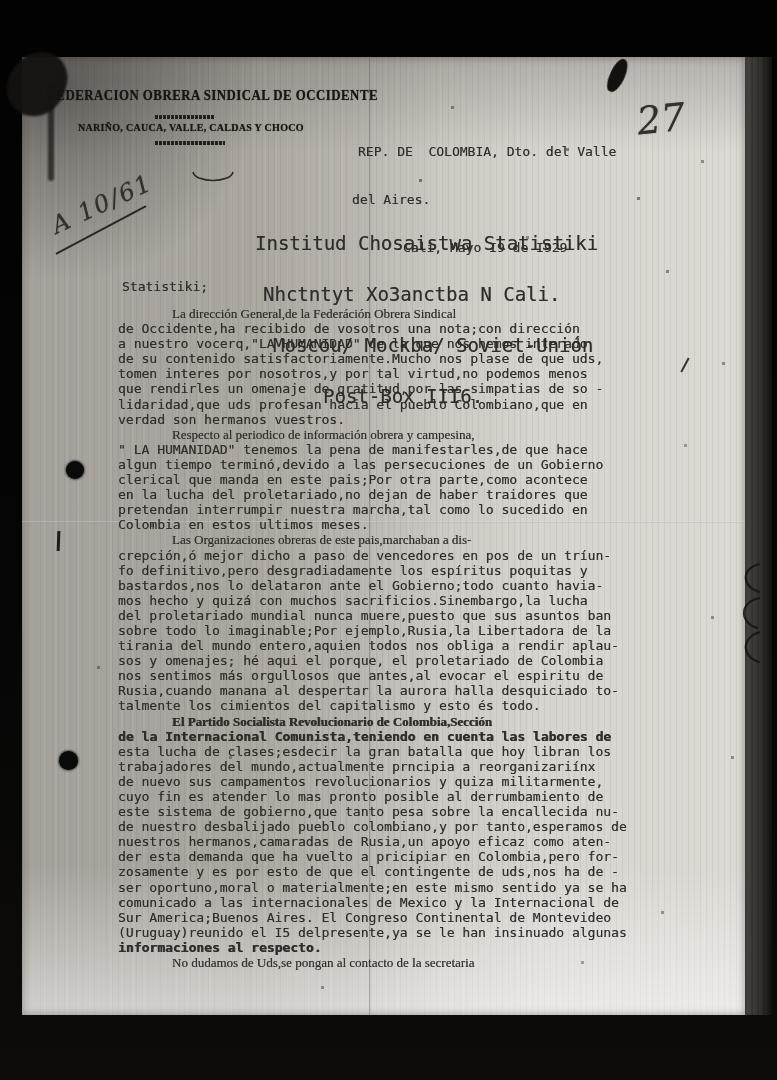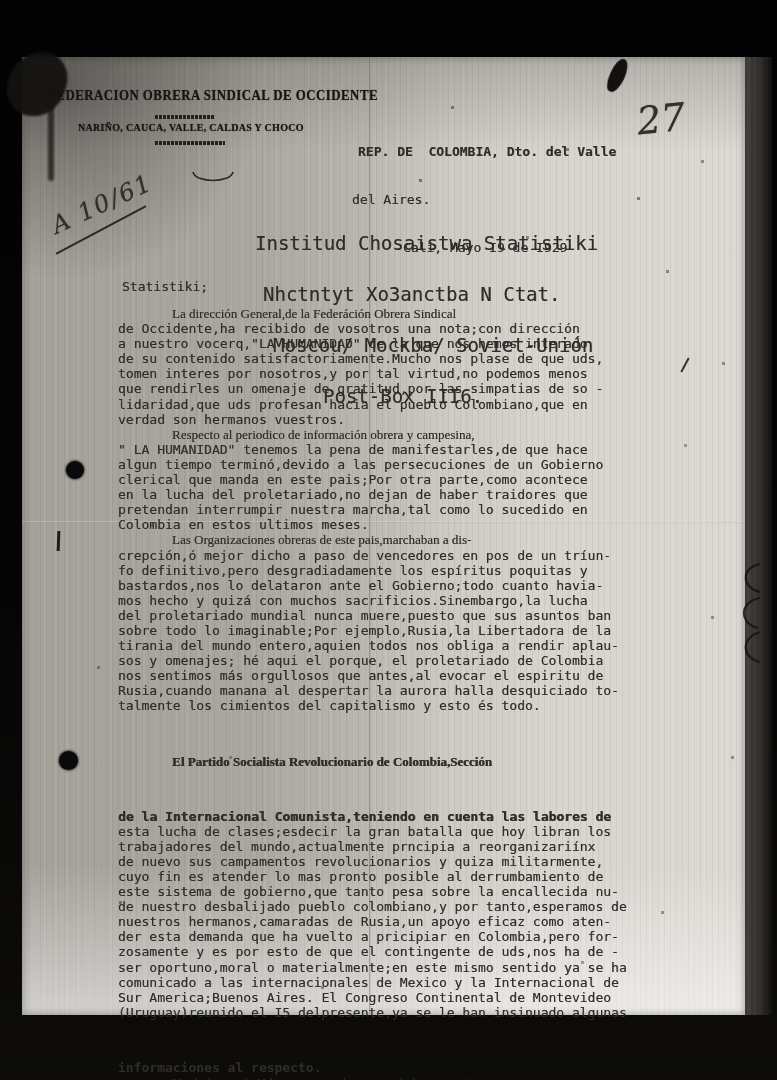--- a/index.html
+++ b/index.html
@@ -36,31 +36,31 @@
   .lh-org{left:26px;top:31px;font-size:14px;letter-spacing:.5px;transform:scaleX(.92);transform-origin:left;}
   .lh-reg{left:56px;top:65px;font-size:10px;letter-spacing:.3px;}
   .lh-sec{left:88px;top:90px;font-size:14px;letter-spacing:6px;}
   .rule{position:absolute;height:4px;background:repeating-linear-gradient(90deg,#23211e 0 3px,#8e8a84 3px 4px);}
   .rule1{left:133px;top:58px;width:60px;}
   .rule2{left:133px;top:84px;width:70px;}
   
   .typed{position:absolute;color:#2f2d2a;white-space:pre;font-size:13px;line-height:16px;
     text-shadow:.3px 0 0 rgba(25,23,20,.45);}
   .dateline{left:330px;top:55px;}
-  .dateline .d1{margin-left:6px;font-weight:bold;}
+  .dateline .d1{margin-left:6px;}
   .dateline .d3{margin-left:51px;}
   .recipient{left:233px;top:144px;font-size:19px;line-height:17px;}
   .recipient .r1{margin-left:8px;}
   .recipient .r2{margin-left:18px;}
   .recipient .r3{margin-left:68px;}
   .salutation{left:100px;top:222px;}
   .bodytext{left:96px;top:249px;width:600px;font-size:13px;line-height:15.1px;}
   .bodytext .line{white-space:pre;}
   .bodytext .indent{padding-left:54px;font-family:Liberation Serif, serif;}
-  .bodytext .bold{font-weight:bold;text-shadow:.6px 0 0 rgba(20,18,16,.7);margin-top:40px;}
+  .bodytext .bold{font-weight:bold;text-shadow:.6px 0 0 rgba(20,18,16,.7);}
   
   .hand{position:absolute;font-family:"DejaVu Serif",serif;font-style:italic;color:#332f2a;}
   .hand27{left:615px;top:40px;font-size:38px;transform:rotate(-6deg);text-shadow:0 0 1px rgba(40,36,30,.6);}
   .handnote{left:26px;top:133px;font-size:24px;letter-spacing:2px;transform:rotate(-25deg);
     text-shadow:0 0 1px rgba(40,36,30,.6);}
   .note-underline{position:absolute;left:28px;top:172px;width:102px;height:0;
     border-top:2.5px solid #2b2723;transform:rotate(-28deg);}
   .hole{position:absolute;border-radius:50%;background:#0a0a0a;box-shadow:0 0 2px 1px rgba(0,0,0,.55);}
   .hole1{left:44px;top:404px;width:18px;height:18px;}
   .hole2{left:37px;top:694px;width:19px;height:19px;}
@@ -105,21 +105,21 @@
       <div class="d2">del Aires.</div>
       <div class="d3">Cali, Mayo I9 de I929</div>
     </div>
 
     <div class="hand hand27">27</div>
     <div class="hand handnote">A 10/61</div>
     <div class="note-underline"></div>
 
     <div class="typed recipient">
       <div class="r0">Institud Chosaistwa Statistiki</div>
-      <div class="r1">Nhctntyt XoЗanctba N Ctat.</div>
+      <div class="r1">Nhctntyt XoЗanctba N Cali.</div>
       <div class="r2">Moscou/ Mockba/ Soviet-Unión</div>
       <div class="r3">Post-Box III6.</div>
     </div>
 
     <div class="typed salutation">Statistiki;</div>
 
     <div class="typed bodytext"><div class="line indent">La dirección General,de la Federáción Obrera Sindical</div><div class="line">de Occidente,ha recibido de vosotros una nota;con dirección</div><div class="line">a nuestro vocerq,"LA HUMANIDAD" de la que nos hemos interado</div><div class="line">de su contenido satisfactoriamente.Mucho nos plase de que uds,</div><div class="line">tomen interes por nosotros,y por tal virtud,no podemos menos</div><div class="line">que rendirles un omenaje de gratitud,por las simpatias de so -</div><div class="line">lidaridad,que uds profesan hacia el pueblo Colombiano,que en</div><div class="line">verdad son hermanos vuestros.</div><div class="line indent">Respecto al periodico de información obrera y campesina,</div><div class="line">" LA HUMANIDAD" tenemos la pena de manifestarles,de que hace</div><div class="line">algun tiempo terminó,devido a las persecuciones de un Gobierno</div><div class="line">clerical que manda en este pais;Por otra parte,como acontece</div><div class="line">en la lucha del proletariado,no dejan de haber traidores que</div><div class="line">pretendan interrumpir nuestra marcha,tal como lo sucedido en</div><div class="line">Colombia en estos ultimos meses.</div><div class="line indent">Las Organizaciones obreras de este pais,marchaban a dis-</div><div class="line">crepción,ó mejor dicho a paso de vencedores en pos de un tríun-</div><div class="line">fo definitivo,pero desgradiadamente los espíritus poquitas y</div><div class="line">bastardos,nos lo delataron ante el Gobierno;todo cuanto havia-</div><div class="line">mos hecho y quizá con muchos sacrificios.Sinembargo,la lucha</div><div class="line">del proletariado mundial nunca muere,puesto que sus asuntos ban</div><div class="line">sobre todo lo imaginable;Por ejemplo,Rusia,la Libertadora de la</div><div class="line">tirania del mundo entero,aquien todos nos obliga a rendir aplau-</div><div class="line">sos y omenajes; hé aqui el porque, el proletariado de Colombia</div><div class="line">nos sentimos más orgullosos que antes,al evocar el espiritu de</div><div class="line">Rusia,cuando manana al despertar la aurora halla desquiciado to-</div><div class="line">talmente los cimientos del capitalismo y esto és todo.</div><div class="line indent bold">El Partido Socialista Revolucionario de Colombia,Sección</div><div class="line bold">de la Internacional Comunista,teniendo en cuenta las labores de</div><div class="line">esta lucha de clases;esdecir la gran batalla que hoy libran los</div><div class="line">trabajadores del mundo,actualmente prncipia a reorganizariínx</div><div class="line">de nuevo sus campamentos revolucionarios y quiza militarmente,</div><div class="line">cuyo fin es atender lo mas pronto posible al derrumbamiento de</div><div class="line">este sistema de gobierno,que tanto pesa sobre la encallecida nu-</div><div class="line">de nuestro desbalijado pueblo colombiano,y por tanto,esperamos de</div><div class="line">nuestros hermanos,camaradas de Rusia,un apoyo eficaz como aten-</div><div class="line">der esta demanda que ha vuelto a pricipiar en Colombia,pero for-</div><div class="line">zosamente y es por esto de que el contingente de uds,nos ha de -</div><div class="line">ser oportuno,moral o materialmente;en este mismo sentido ya se ha</div><div class="line">comunicado a las internacionales de Mexico y la Internacional de</div><div class="line">Sur America;Buenos Aires. El Congreso Continental de Montevideo</div><div class="line">(Uruguay)reunido el I5 delpresente,ya se le han insinuado algunas</div><div class="line bold">informaciones al respecto.</div><div class="line indent">No dudamos de Uds,se pongan al contacto de la secretaria</div></div>
 
     <div class="hole hole1"></div>
     <div class="hole hole2"></div>

